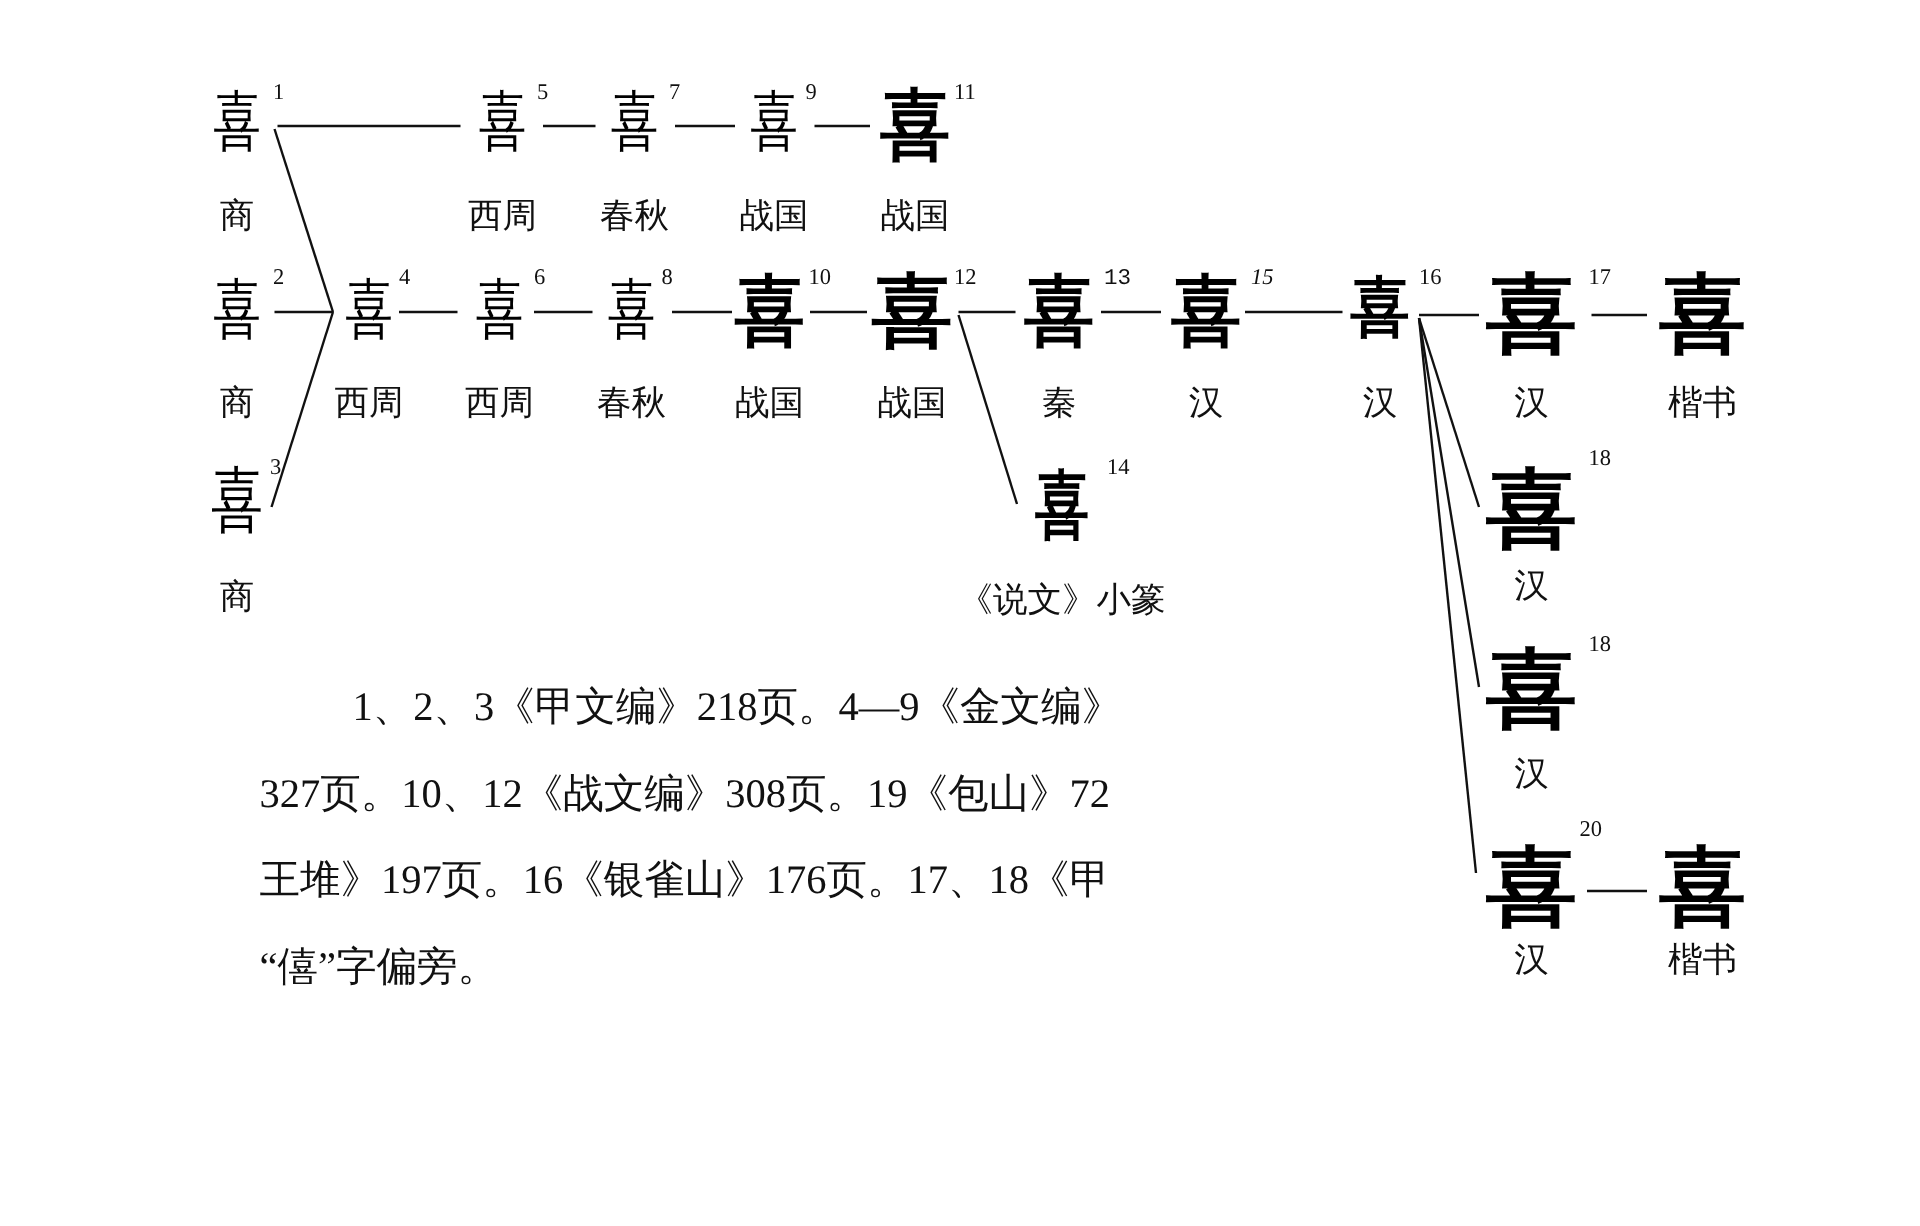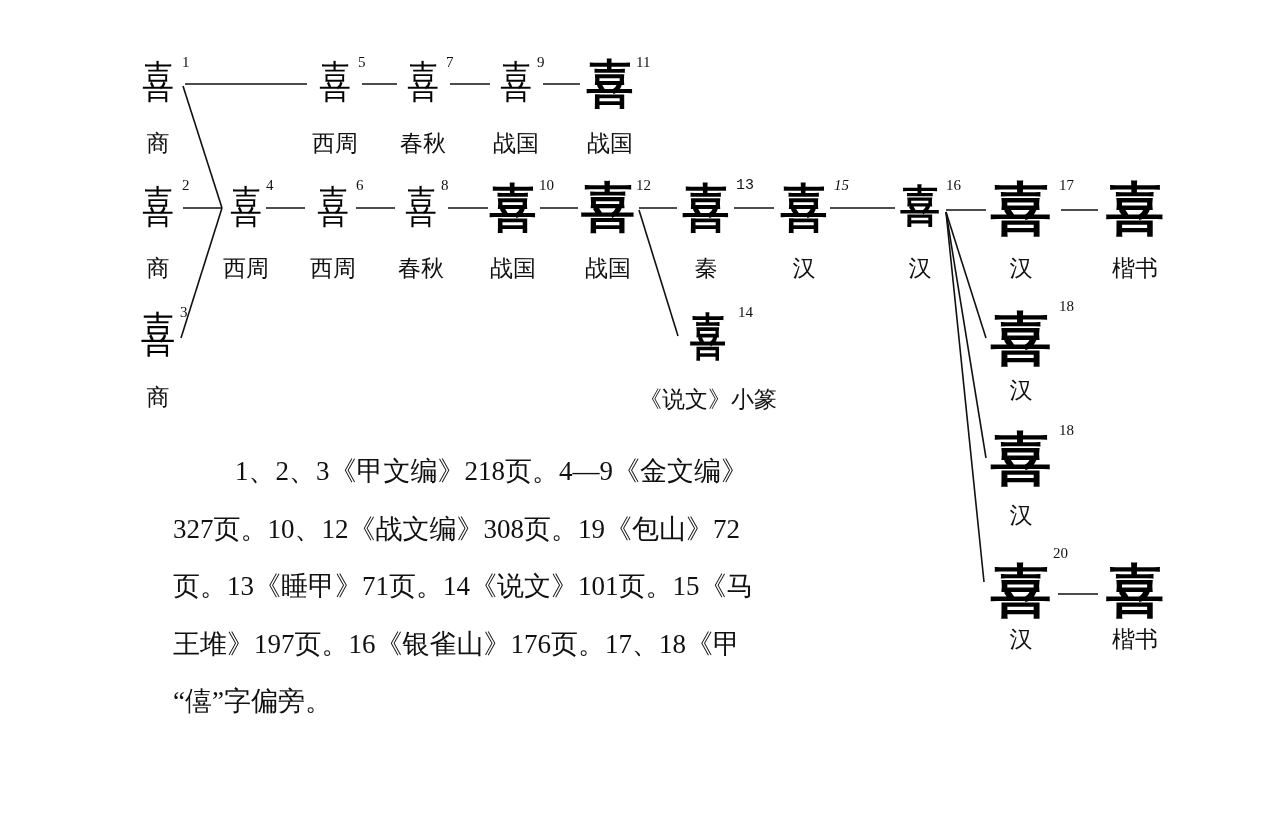--- a/index.html
+++ b/index.html
@@ -167,17 +167,16 @@
     <span class="label" style="top:62px;">汉</span>
   </div>
   <div class="node" style="left:1135px; top:562px;">
     <span class="glyph g-kai" style="top:0;">喜</span>
     <span class="label" style="top:62px;">楷书</span>
   </div>
 
   <div id="caption">
     <span class="cline first">1、2、3《甲文编》218页。4—9《金文编》</span>
     <span class="cline">327页。10、12《战文编》308页。19《包山》72</span>
-    <span class="cline">页。13《睡甲》71页。14《说文》101页。15《马</span>
     <span class="cline">王堆》197页。16《银雀山》176页。17、18《甲</span>
     <span class="cline">“僖”字偏旁。</span>
   </div>
 </div>
 
 </body></html>

